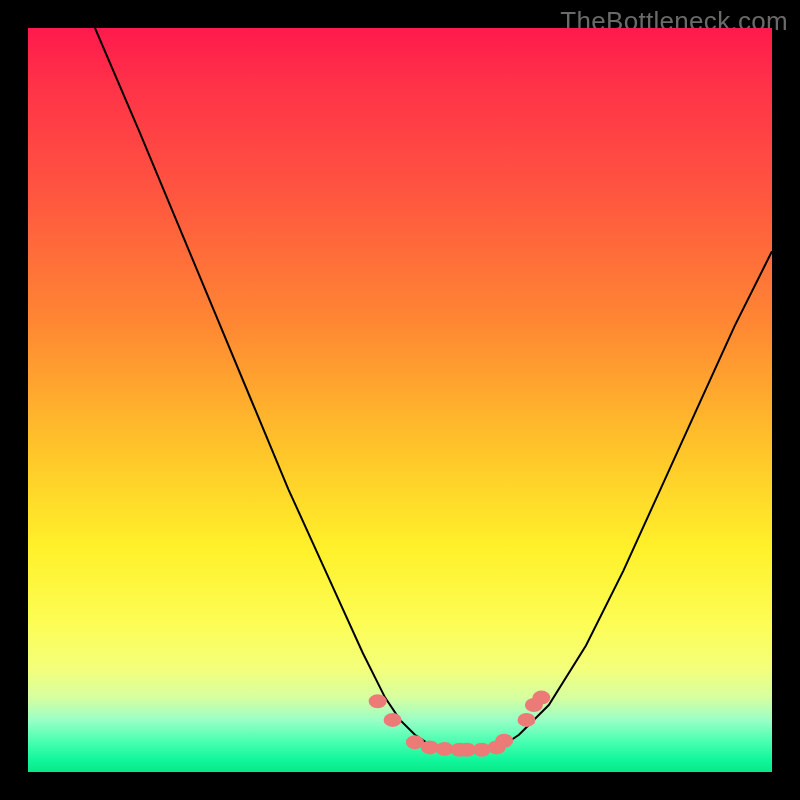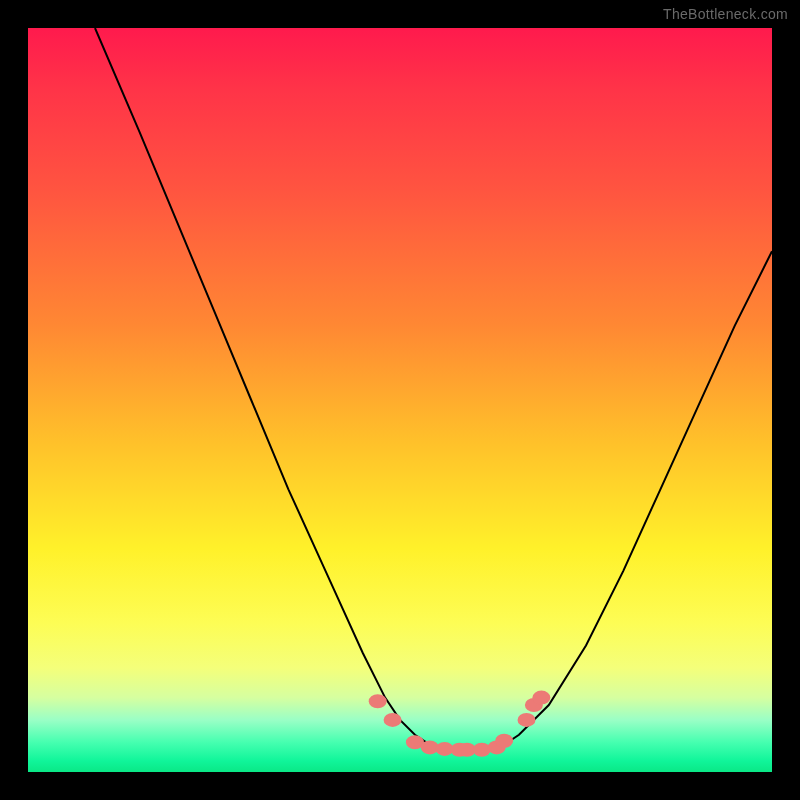--- a/index.html
+++ b/index.html
@@ -41,21 +41,21 @@
       #46ffb0 96%,
       #10f59a 98.5%,
       #0ae886 100%
     );
   }
   .watermark {
     position: absolute;
     top: 6px;
     right: 12px;
     color: #6a6a6a;
-    font-size: 14px;
+    font-size: 26px;
     font-weight: 500;
     letter-spacing: 0.3px;
     user-select: none;
   }
   svg.curves {
     position: absolute;
     left: 0;
     top: 0;
     width: 744px;
     height: 744px;

